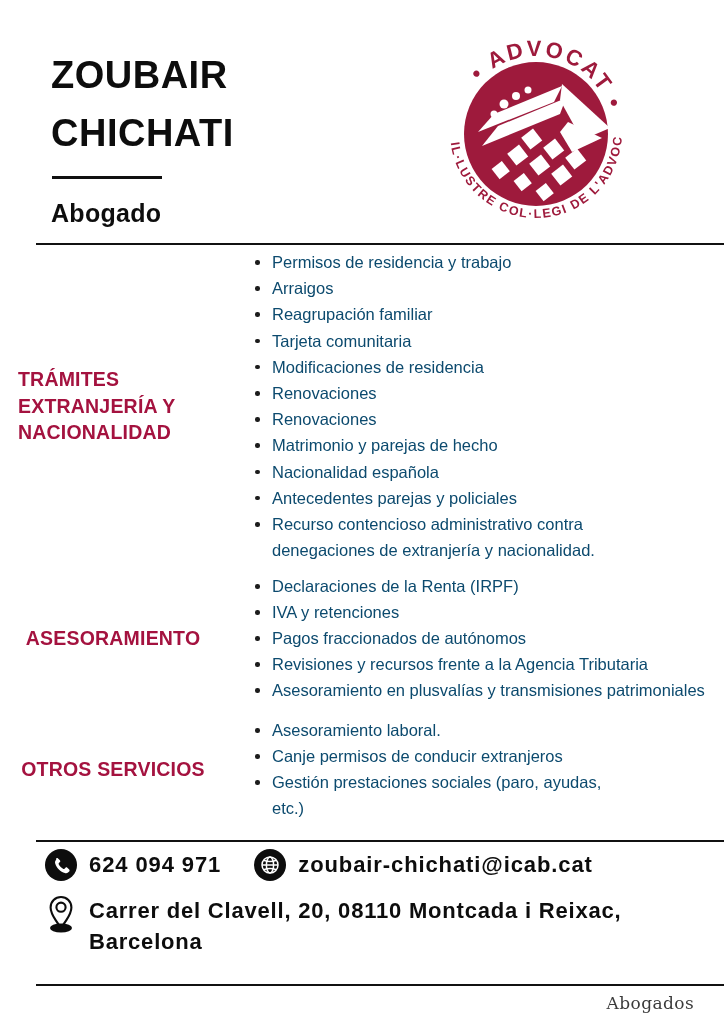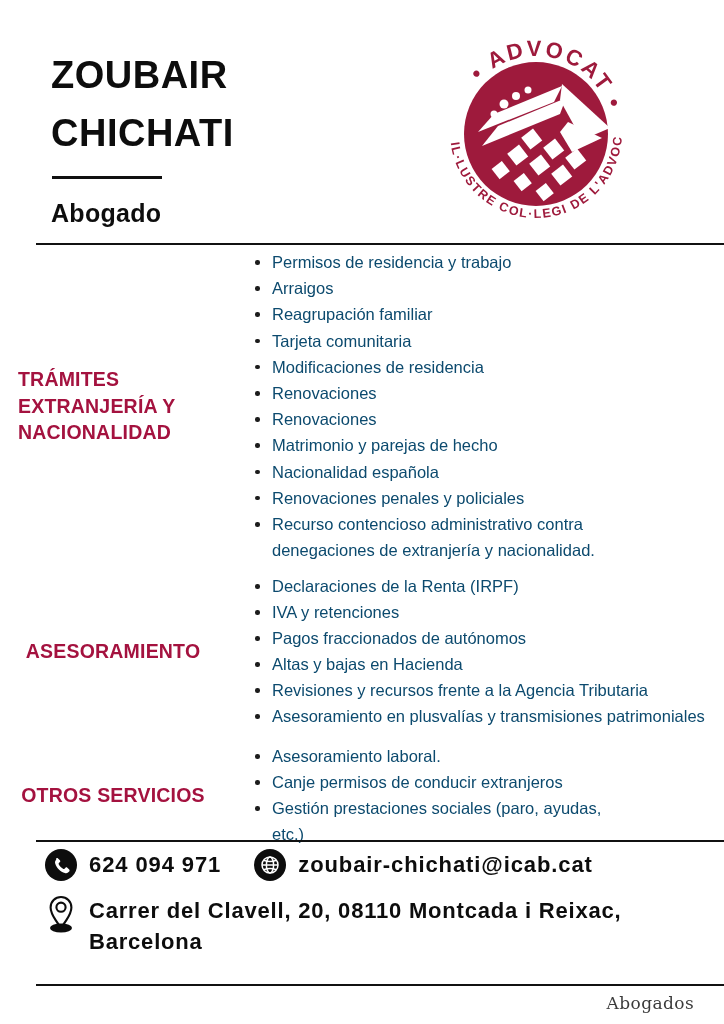--- a/index.html
+++ b/index.html
@@ -297,34 +297,33 @@
       <ul class="svc-list">
         <li>Permisos de residencia y trabajo</li>
         <li>Arraigos</li>
         <li>Reagrupación familiar</li>
         <li>Tarjeta comunitaria</li>
         <li>Modificaciones de residencia</li>
         <li>Renovaciones</li>
         <li>Renovaciones</li>
         <li>Matrimonio y parejas de hecho</li>
         <li>Nacionalidad española</li>
-        <li>Renovaciones penales y policiales</li>
+        <li>Antecedentes parejas y policiales</li>
         <li style="max-width:420px">Recurso contencioso administrativo contra denegaciones de extranjería y nacionalidad.</li>
       </ul>
     </div>
 
     <div class="svc-row row-fiscal" style="margin-top:10px">
       <div class="svc-heading center">
         <div>ASESORAMIENTO</div>
       </div>
       <ul class="svc-list">
         <li>Declaraciones de la Renta (IRPF)</li>
         <li>IVA  y retenciones</li>
         <li>Pagos fraccionados de autónomos</li>
-        <li>Altas y bajas en Hacienda</li>
         <li style="white-space:nowrap">Revisiones y recursos frente a la Agencia Tributaria</li>
         <li style="white-space:nowrap">Asesoramiento en plusvalías y transmisiones patrimoniales</li>
       </ul>
     </div>
 
     <div class="svc-row row-otros" style="margin-top:14px">
       <div class="svc-heading center">
         <div>OTROS SERVICIOS</div>
       </div>
       <ul class="svc-list">

